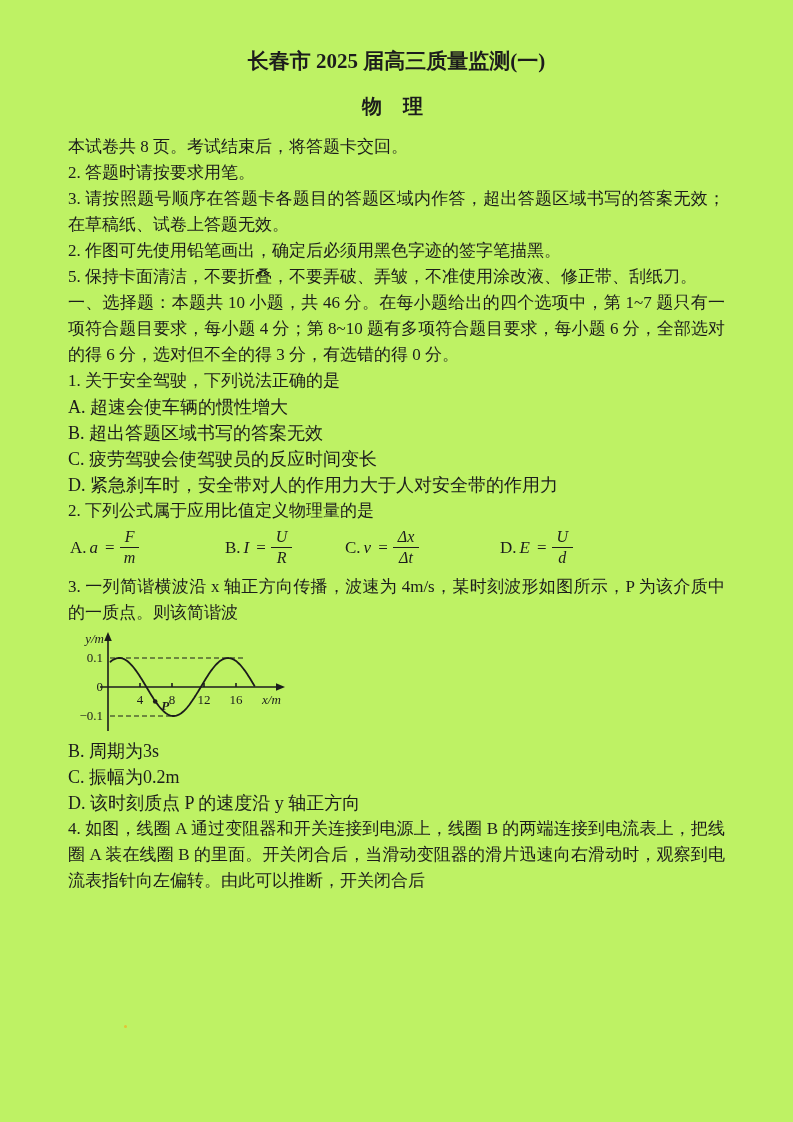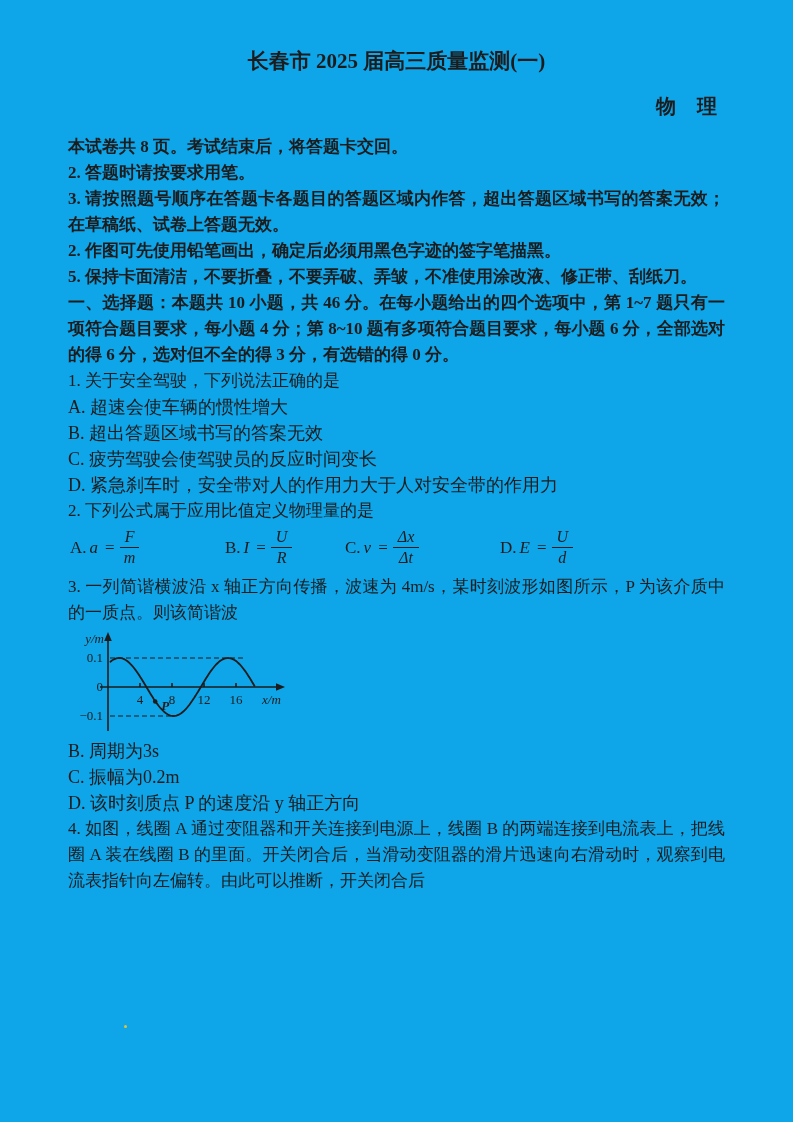--- a/index.html
+++ b/index.html
@@ -1,23 +1,23 @@
 <!DOCTYPE html>
 <html><head>
 <meta charset="utf-8">
 <style>
   html,body{margin:0;padding:0;background:#fff;}
-  .page{position:relative;width:793px;height:1122px;background:#0ea5e9;overflow:hidden;
+  .page{position:relative;width:793px;height:1122px;background:#bef264;overflow:hidden;
         font-family:"Liberation Serif","DejaVu Serif",serif;color:#1c1c1c;}
   .content{padding:0 68px;box-sizing:border-box;}
   .exam-title{margin:46px 0 0 0;text-align:center;font-size:21px;font-weight:700;line-height:30px;}
-  .subject-title{margin:16px 0 0 0;text-align:right;font-size:20px;font-weight:700;line-height:28px;letter-spacing:8px;}
+  .subject-title{margin:16px 0 0 0;text-align:center;font-size:20px;font-weight:700;line-height:28px;letter-spacing:8px;}
   .body-start{margin-top:14px;}
   p.line{margin:0;font-size:17px;line-height:26px;text-align:justify;}
-  p.bold{font-weight:700;}
+  p.bold{font-weight:400;}
   p.opt{margin:0;font-size:18px;line-height:26px;}
   .formula-row{position:relative;height:46px;margin:2px 0 2px 0;}
   .fopt{position:absolute;top:2px;display:inline-flex;align-items:center;gap:3px;font-size:17px;}
   .fopt .flabel{font-style:normal;}
   .fopt .lhs{font-style:italic;margin-right:2px;}
   .fopt .eq{margin:0 2px;}
   .frac{display:inline-flex;flex-direction:column;align-items:center;line-height:1.15;
         font-style:italic;font-size:16px;}
   .frac .num{border-bottom:1.5px solid #1c1c1c;padding:0 5px 1px 5px;}
   .frac .den{padding-top:1px;}

